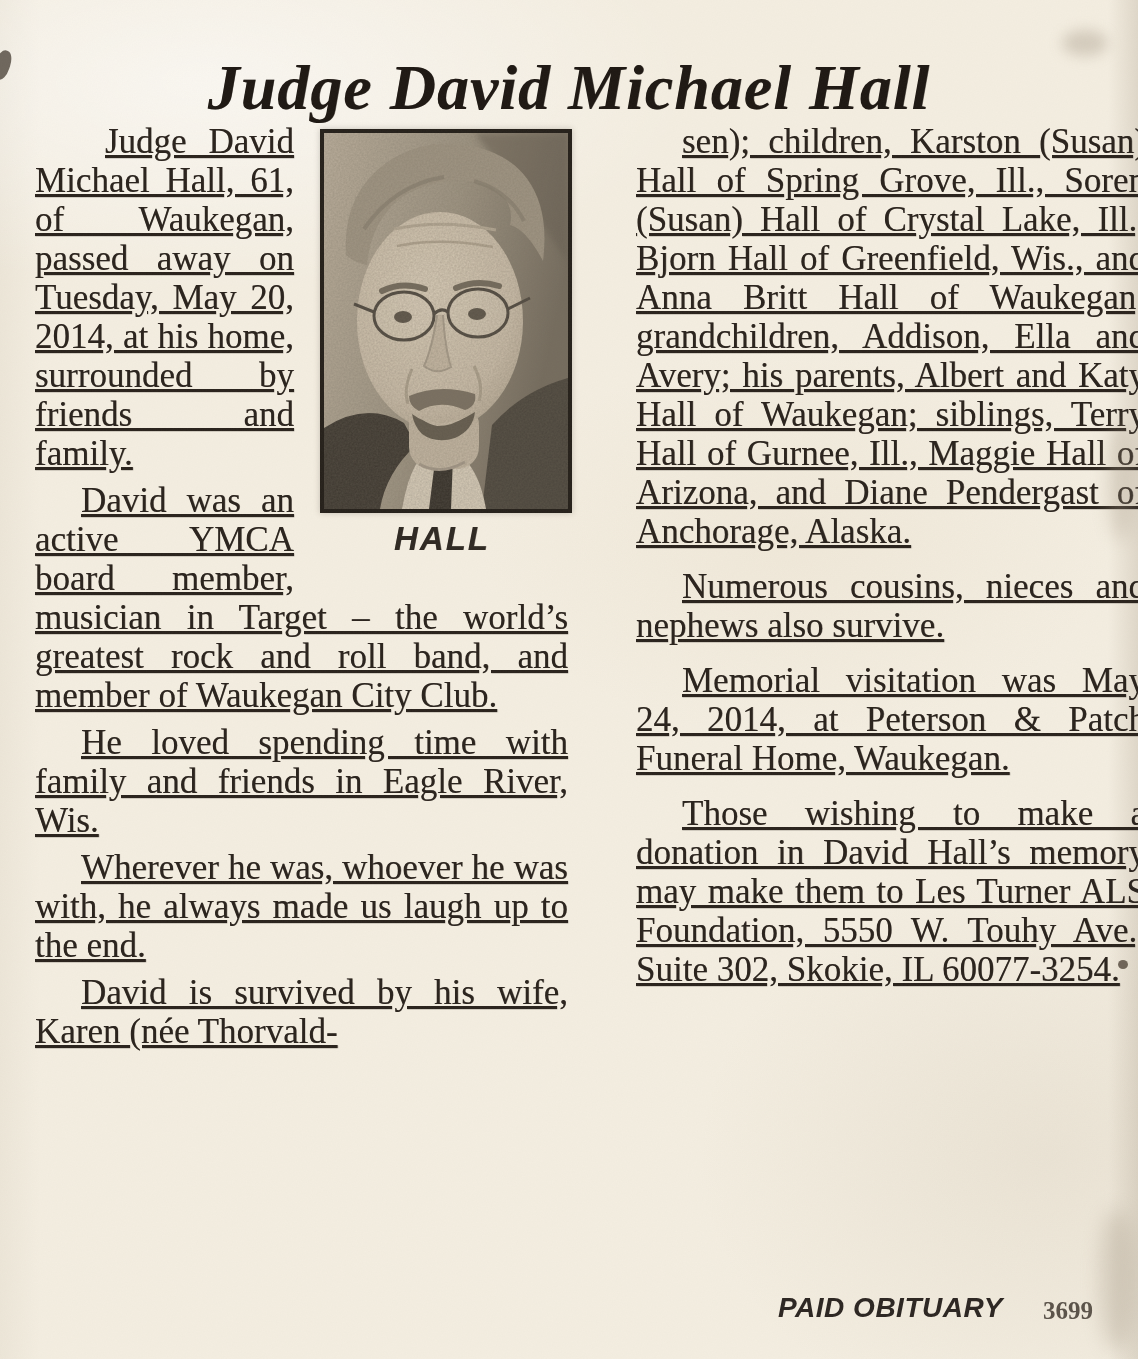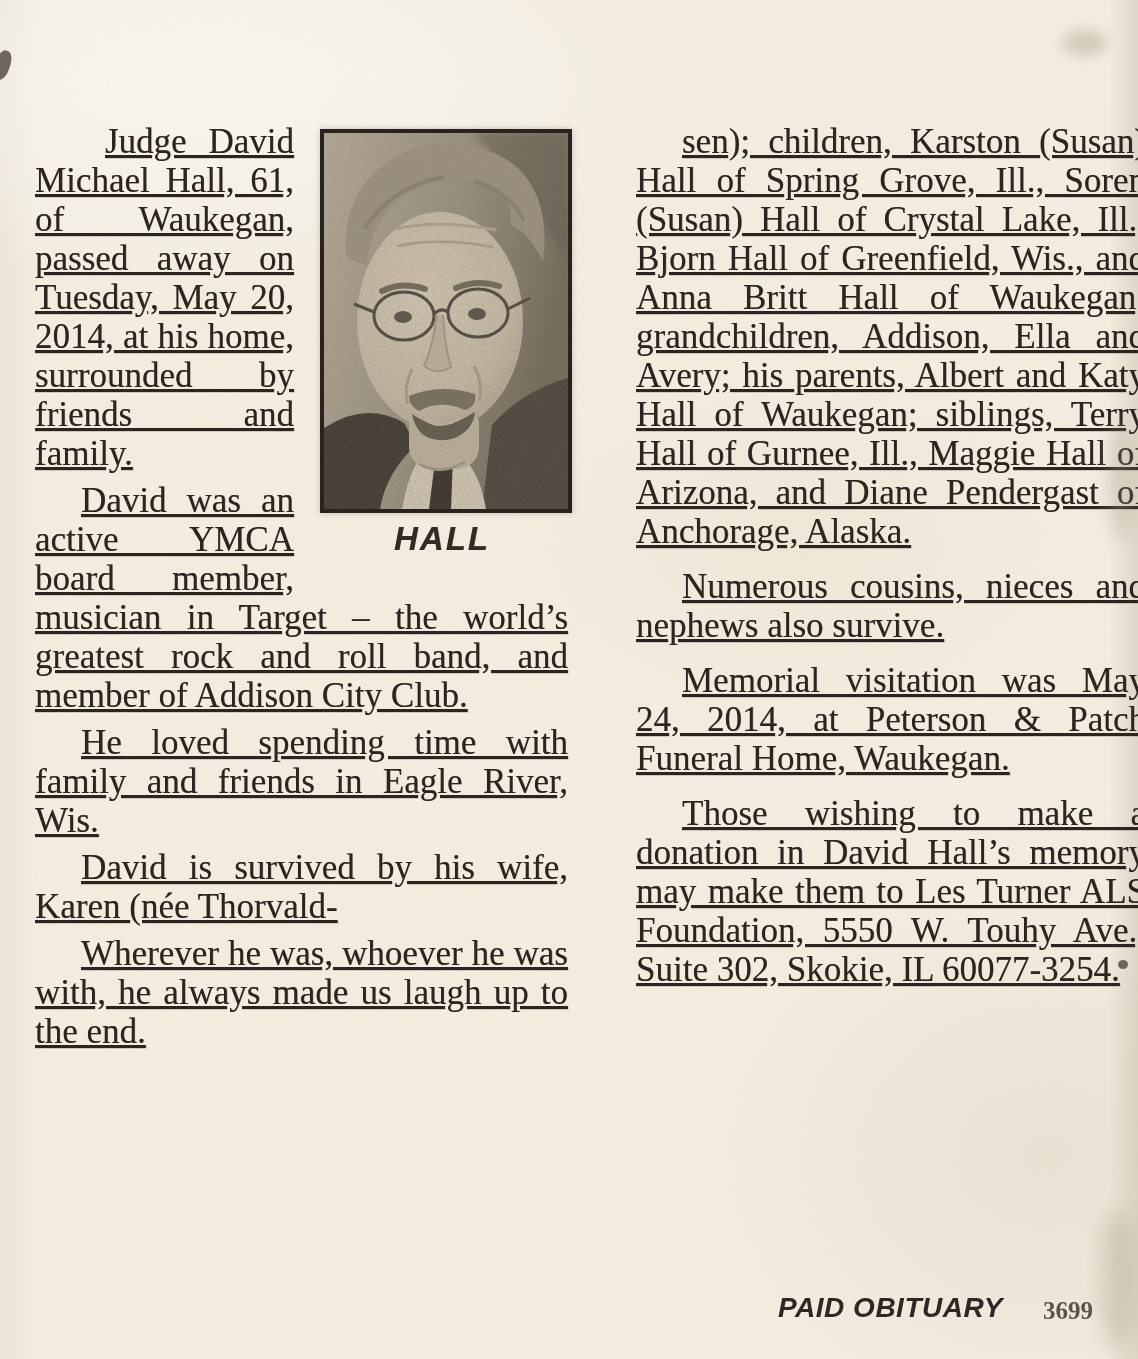--- a/index.html
+++ b/index.html
@@ -93,20 +93,21 @@
   .a-smudge1  { left: 1062px; top: 30px; width: 46px; height: 26px; background:#9a8d7b; border-radius:50%; filter: blur(7px); opacity:.35; }
   .a-smudge2  { left: 1108px; top: 420px; width: 26px; height: 120px; background:#a59885; border-radius:45%; filter: blur(9px); opacity:.30; }
   .a-smudge3  { left: 1100px; top: 1210px; width: 34px; height: 140px; background:#9b8e7a; border-radius:45%; filter: blur(10px); opacity:.30; }
   .page-grain { position:absolute; inset:0; width:100%; height:100%; opacity:.5; pointer-events:none; }
 </style>
 </head>
 <body>
 
 <div class="page">
 
+  <h1 class="headline">Judge David Michael Hall</h1>
 
   <div class="col col-left">
     <figure class="portrait">
       <div class="photo-frame">
         <svg viewBox="0 0 244 376" width="244" height="376" xmlns="http://www.w3.org/2000/svg" role="img">
           <defs>
             <linearGradient id="bg" x1="0" y1="0" x2="1" y2="0.35">
               <stop offset="0" stop-color="#b4ab9d"></stop>
               <stop offset="0.55" stop-color="#988f81"></stop>
               <stop offset="1" stop-color="#6e665b"></stop>
@@ -152,24 +153,24 @@
           <path d="M85 263 Q116 250 151 261 Q153 273 141 277 Q116 266 95 278 Q85 273 85 263 Z" fill="#746a5d"></path>
           <path d="M88 281 Q116 302 151 279 Q149 297 131 305 Q112 311 98 301 Q90 293 88 281 Z" fill="#5c5448"></path>
           <path d="M97 285 Q116 296 143 283 Q129 293 113 293 Q103 291 97 285 Z" fill="#c1b7a7"></path>
           <path d="M95 331 Q116 343 141 329" stroke="#a0958a" stroke-width="3" fill="none"></path>
           <rect width="244" height="376" filter="url(#grain)" opacity="0.55"></rect>
         </svg>
       </div>
       <figcaption class="photo-caption">HALL</figcaption>
     </figure>
     <p class="first">Judge David Michael Hall, 61, of Waukegan, passed away on Tuesday, May 20, 2014, at his home, surrounded by friends and family.</p>
-    <p>David was an active YMCA board member, musician in Target – the world’s greatest rock and roll band, and member of Addison City Club.</p>
+    <p>David was an active YMCA board member, musician in Target – the world’s greatest rock and roll band, and member of Waukegan City Club.</p>
     <p>He loved spending time with family and friends in Eagle River, Wis.</p>
+    <p>Wherever he was, whoever he was with, he always made us laugh up to the end.</p>
     <p>David is survived by his wife, Karen (née Thorvald-</p>
-    <p>Wherever he was, whoever he was with, he always made us laugh up to the end.</p>
   </div>
 
   <div class="col col-right">
     <p>sen); children, Karston (Susan) Hall of Spring Grove, Ill., Soren (Susan) Hall of Crystal Lake, Ill., Bjorn Hall of Greenfield, Wis., and Anna Britt Hall of Waukegan; grandchildren, Addison, Ella and Avery; his parents, Albert and Katy Hall of Waukegan; siblings, Terry Hall of Gurnee, Ill., Maggie Hall of Arizona, and Diane Pendergast of Anchorage, Alaska.</p>
     <p>Numerous cousins, nieces and nephews also survive.</p>
     <p>Memorial visitation was May 24, 2014, at Peterson &amp; Patch Funeral Home, Waukegan.</p>
     <p>Those wishing to make a donation in David Hall’s memory may make them to Les Turner ALS Foundation, 5550 W. Touhy Ave., Suite 302, Skokie, IL 60077-3254.</p>
   </div>
 
   <div class="footer-label">PAID OBITUARY</div>

